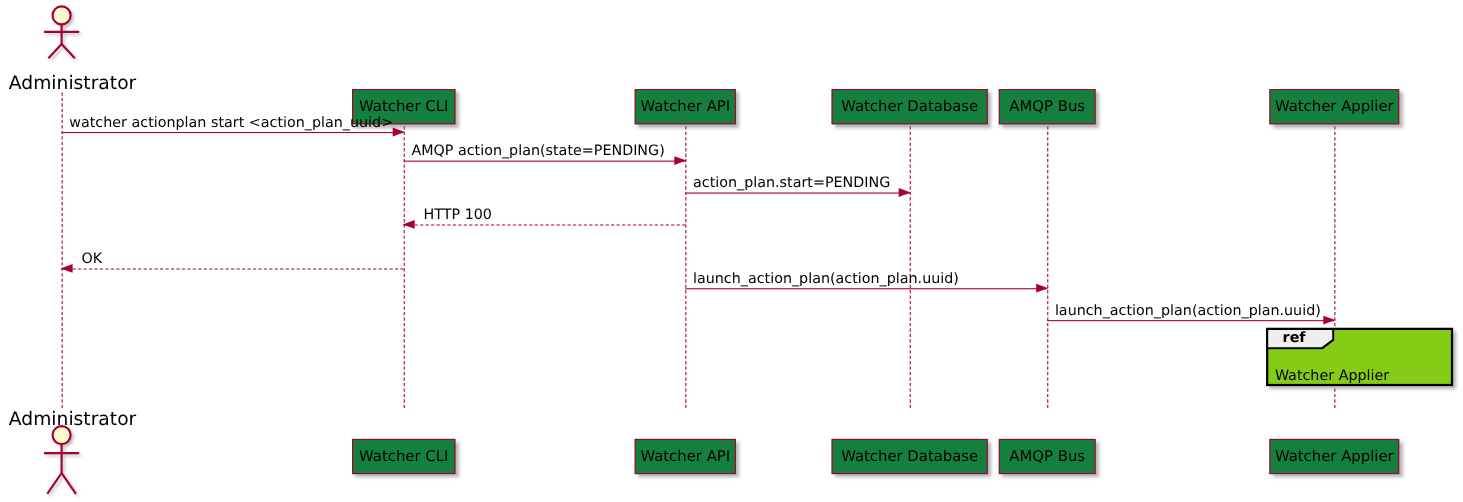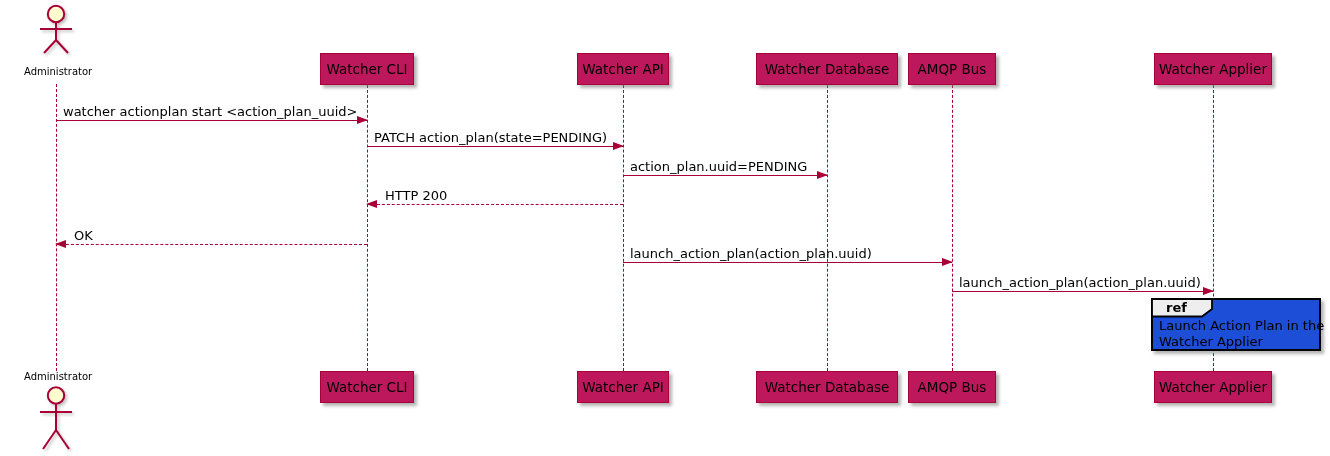--- a/index.html
+++ b/index.html
@@ -3,50 +3,51 @@
 <meta charset="utf-8">
 <style>
   html,body { margin:0; padding:0; background:#ffffff; }
   #canvas {
     position:relative; width:1330px; height:456px; background:#ffffff;
     font-family:"DejaVu Sans","Liberation Sans",sans-serif; color:#000;
     overflow:hidden;
   }
   .pbox {
     position:absolute; height:32px; box-sizing:border-box;
-    background:#be185d; border:1.7px solid #A80036;
+    background:#15803d; border:1.7px solid #A80036;
     display:flex; align-items:center; justify-content:center;
     font-size:13.5px; white-space:nowrap;
     box-shadow:3px 3px 3px rgba(120,120,120,0.55);
+    margin-top:28px;
   }
   .lifeline {
     position:absolute; width:0; border-left:1.3px dashed #A80036;
   }
   .actor-label {
-    position:absolute; font-size:10px; white-space:nowrap;margin-left:16px;
+    position:absolute; font-size:17px; white-space:nowrap;
   }
   .msg { position:absolute; height:0; border-top:1.2px solid #A80036; }
   .msg.dashed { border-top:1.2px dashed #A80036; }
   .msg-label {
     position:absolute; bottom:2px; font-size:13px; white-space:nowrap;
   }
   .arr-r {
     position:absolute; right:-1px; top:-4.8px; width:0; height:0;
     border-top:4.6px solid transparent; border-bottom:4.6px solid transparent;
     border-left:11px solid #A80036;
   }
   .arr-l {
     position:absolute; left:-1px; top:-4.8px; width:0; height:0;
     border-top:4.6px solid transparent; border-bottom:4.6px solid transparent;
     border-right:11px solid #A80036;
   }
   .actor-svg { position:absolute; filter:drop-shadow(2.5px 2.5px 1.5px rgba(120,120,120,0.45)); }
   #ref-frame {
     position:absolute; left:1151px; top:298px; width:170px; height:53px;
-    box-sizing:border-box; background:#1d4ed8; border:2px solid #000;
+    box-sizing:border-box; background:#84cc16; border:2px solid #000;
     box-shadow:3px 3px 3px rgba(120,120,120,0.55); z-index:3;
   }
   #ref-tab {
     position:absolute; left:-2px; top:-2px; width:64px; height:20px;
   }
   #ref-keyword {
     position:absolute; left:13px; top:0px; font-size:13px; font-weight:bold; z-index:4;
   }
   .ref-line { position:absolute; left:6px; font-size:13px; white-space:nowrap; }
 </style>
@@ -85,31 +86,31 @@
   <div class="pbox" style="left:756px;  top:53px; width:142px;">Watcher Database</div>
   <div class="pbox" style="left:908px;  top:53px; width:88px;">AMQP Bus</div>
   <div class="pbox" style="left:1154px; top:53px; width:118px;">Watcher Applier</div>
 
   <div class="msg" style="left:56px; top:120px; width:311px;">
     <span class="msg-label" style="left:7px;">watcher actionplan start &lt;action_plan_uuid&gt;</span>
     <span class="arr-r"></span>
   </div>
 
   <div class="msg" style="left:367px; top:146px; width:256px;">
-    <span class="msg-label" style="left:7px;">PATCH action_plan(state=PENDING)</span>
+    <span class="msg-label" style="left:7px;">AMQP action_plan(state=PENDING)</span>
     <span class="arr-r"></span>
   </div>
 
   <div class="msg" style="left:623px; top:175px; width:204px;">
-    <span class="msg-label" style="left:7px;">action_plan.uuid=PENDING</span>
+    <span class="msg-label" style="left:7px;">action_plan.start=PENDING</span>
     <span class="arr-r"></span>
   </div>
 
   <div class="msg dashed" style="left:367px; top:204px; width:256px;">
-    <span class="msg-label" style="left:18px;">HTTP 200</span>
+    <span class="msg-label" style="left:18px;">HTTP 100</span>
     <span class="arr-l"></span>
   </div>
 
   <div class="msg dashed" style="left:56px; top:244px; width:311px;">
     <span class="msg-label" style="left:18px;">OK</span>
     <span class="arr-l"></span>
   </div>
 
   <div class="msg" style="left:623px; top:262px; width:329px;">
     <span class="msg-label" style="left:7px;">launch_action_plan(action_plan.uuid)</span>
@@ -119,21 +120,20 @@
   <div class="msg" style="left:952px; top:291px; width:261px;">
     <span class="msg-label" style="left:7px;">launch_action_plan(action_plan.uuid)</span>
     <span class="arr-r"></span>
   </div>
 
   <div id="ref-frame">
     <svg id="ref-tab" width="64" height="20" viewBox="0 0 64 20">
       <path d="M1,1 H61 V11 L51,18.5 H1 Z" fill="#EEEEEE" stroke="#000000" stroke-width="1.8"></path>
     </svg>
     <span id="ref-keyword">ref</span>
-    <div class="ref-line" style="top:18px;">Launch Action Plan in the</div>
     <div class="ref-line" style="top:34px;">Watcher Applier</div>
   </div>
 
   <div class="pbox" style="left:320px;  top:371px; width:94px;">Watcher CLI</div>
   <div class="pbox" style="left:577px;  top:371px; width:92px;">Watcher API</div>
   <div class="pbox" style="left:756px;  top:371px; width:142px;">Watcher Database</div>
   <div class="pbox" style="left:908px;  top:371px; width:88px;">AMQP Bus</div>
   <div class="pbox" style="left:1154px; top:371px; width:118px;">Watcher Applier</div>
 
 </div>

